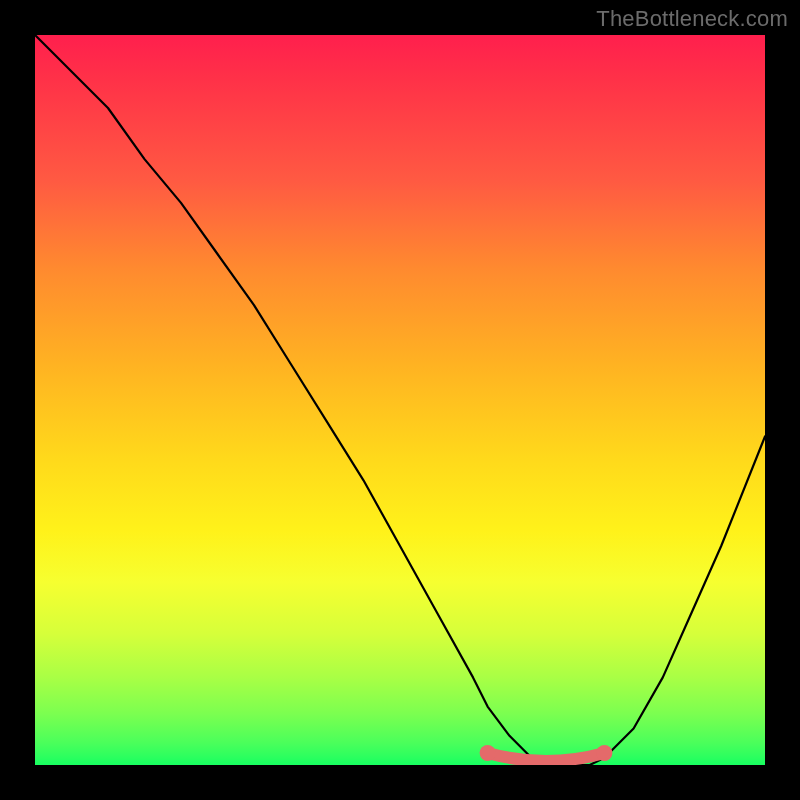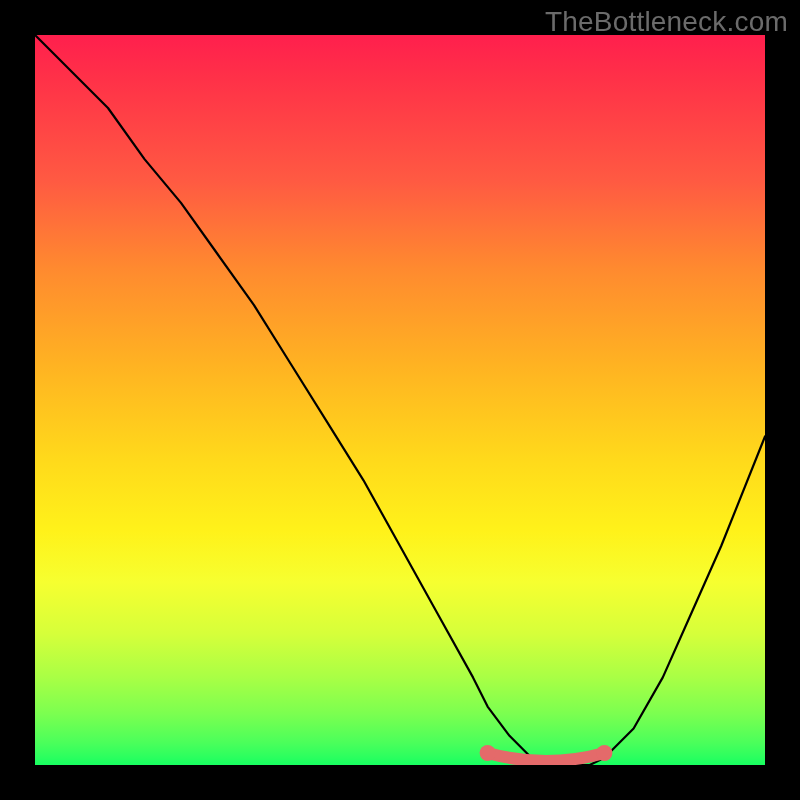--- a/index.html
+++ b/index.html
@@ -15,21 +15,21 @@
     position: relative;
     width: 800px;
     height: 800px;
     background: #000;
   }
   .watermark {
     position: absolute;
     top: 6px;
     right: 12px;
     color: #6b6b6b;
-    font-size: 28px;
+    font-size: 22px;
     font-weight: 500;
     letter-spacing: 0.2px;
     z-index: 10;
   }
   .plot-area {
     position: absolute;
     left: 35px;
     top: 35px;
     width: 730px;
     height: 730px;

